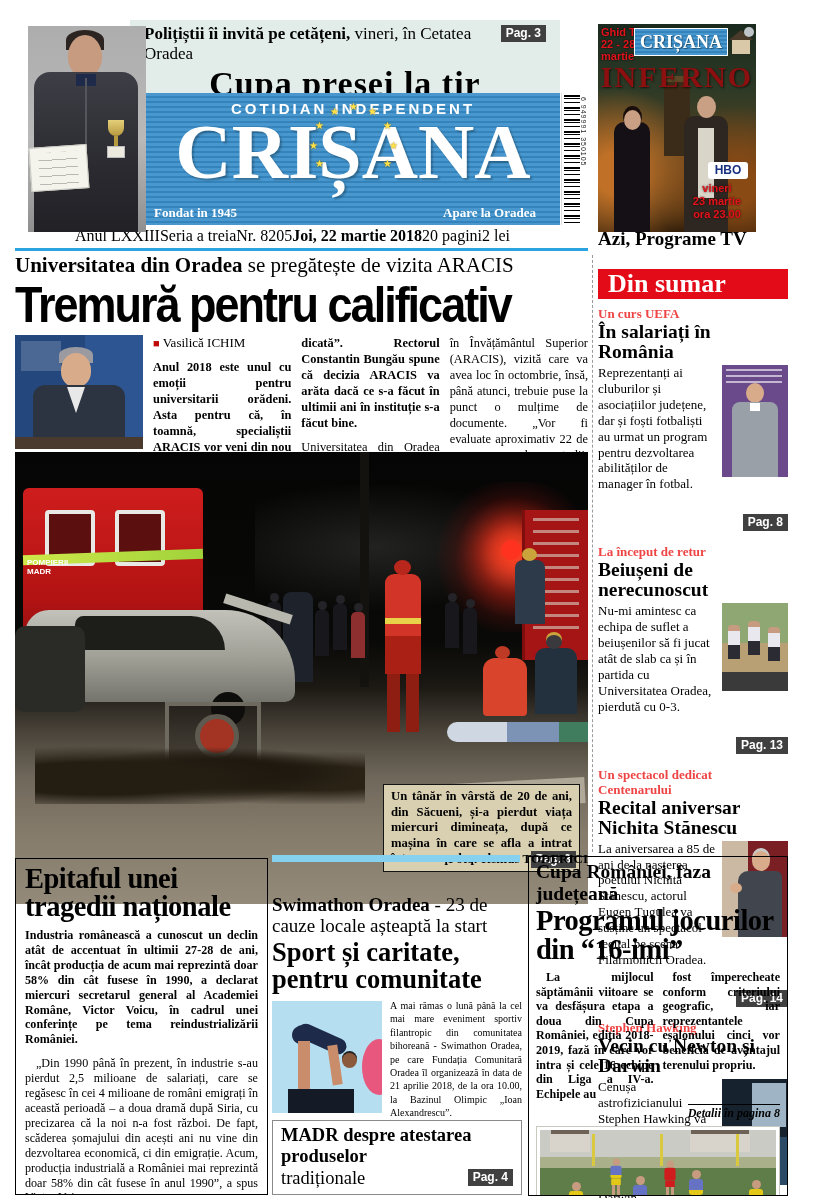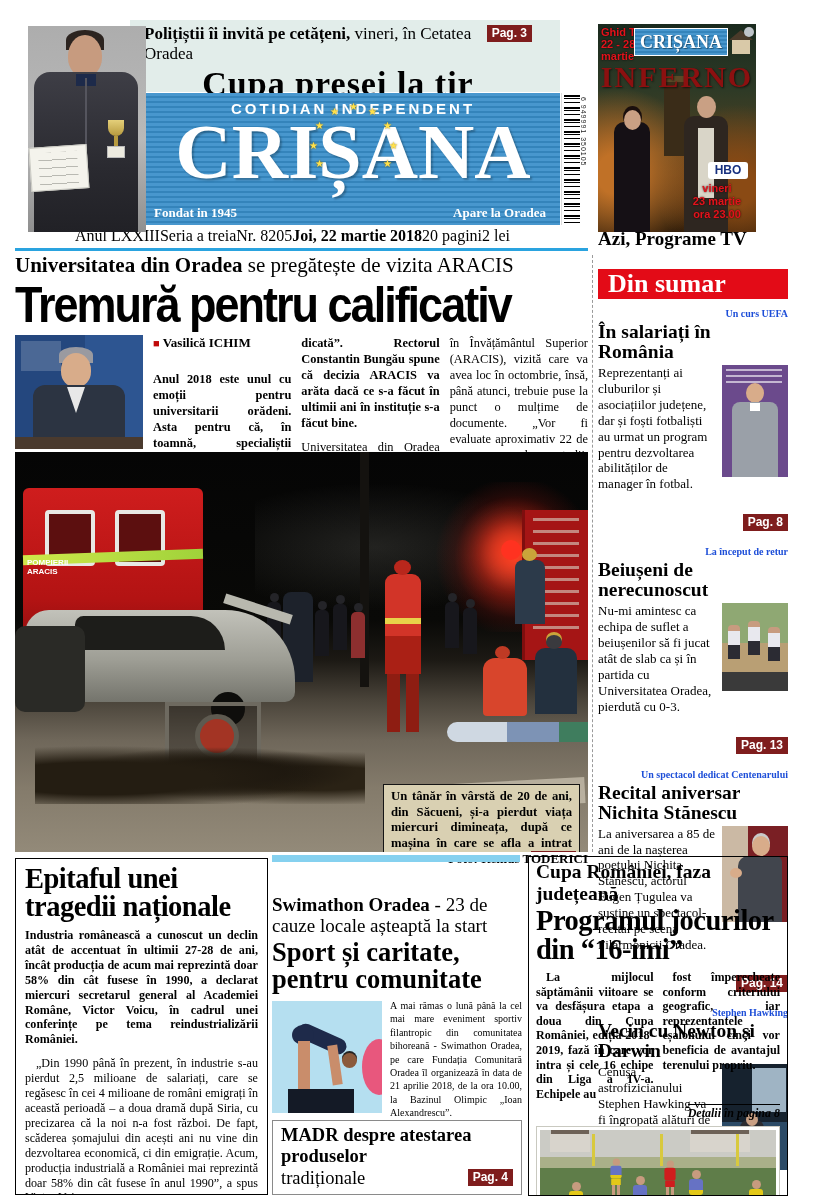--- a/index.html
+++ b/index.html
@@ -2,25 +2,25 @@
 <html><head>
 <meta charset="utf-8">
 <style>
   * { margin:0; padding:0; box-sizing:border-box; }
   html,body { width:820px; }
   body {
     height:1198px; position:relative; background:#fff; overflow:hidden;
     font-family:"Liberation Serif","DejaVu Serif",serif; color:#000;
   }
   .abs { position:absolute; }
-  .badge { display:inline-block; background:#7f1d1d; color:#fff;
+  .badge { display:inline-block; background:#404040; color:#fff;
     font:bold 12px "Liberation Sans","DejaVu Sans",sans-serif; padding:1px 5px; line-height:15px; }
 
   
-  .top-strip { left:130px; top:20px; width:430px; height:72px; background:#e2edea; padding:4px 28px 0 14px; }
+  .top-strip { left:130px; top:20px; width:430px; height:80px; background:#e2edea; padding:4px 14px 0 14px; }
   .ts-line1 { font-size:17px; position:relative; padding-right:48px; }
   .ts-line1 .b { font-weight:bold; }
   .ts-badge { position:absolute; right:0; top:1px; }
   .ts-head { text-align:center; font-weight:bold; font-size:34px; line-height:40px; letter-spacing:1px; }
 
   
   .man { left:28px; top:26px; width:118px; height:206px; z-index:5;
     background:linear-gradient(180deg,#adadad 0%,#b9b9b9 55%,#8f8f8f 100%); overflow:hidden; }
   .man .head { position:absolute; left:40px; top:9px; width:34px; height:42px; border-radius:50% 50% 46% 46%; background:#c79b7f; }
   .man .hair { position:absolute; left:38px; top:4px; width:38px; height:20px; border-radius:50% 50% 0 0; background:#2c2420; }
@@ -34,21 +34,21 @@
   .man .stem { position:absolute; left:86px; top:110px; width:4px; height:10px; background:#b79a3e; }
   .man .base { position:absolute; left:79px; top:120px; width:18px; height:12px; background:#eceadf; border:1px solid #bbb; }
 
   
   .masthead { left:146px; top:93px; width:414px; height:132px;
     background:repeating-linear-gradient(180deg,#4897ce 0 3px,#3484bb 3px 5px); overflow:hidden; }
   .mh-tagline { text-align:center; color:#fff; font:bold 15px "Liberation Sans","DejaVu Sans",sans-serif; letter-spacing:3px; margin-top:7px; }
   .mh-title { text-align:center; color:#fff; font-weight:bold; font-size:78px; line-height:86px; margin-top:-8px;
     text-shadow:2px 2px 2px rgba(0,0,0,.25); }
   .mh-founded { position:absolute; left:8px; bottom:4px; color:#fff; font-weight:bold; font-size:13px; }
-  .mh-apare { position:absolute; right:14px; bottom:4px; color:#fff; font-weight:bold; font-size:13px; }
+  .mh-apare { position:absolute; right:24px; bottom:4px; color:#fff; font-weight:bold; font-size:13px; }
   .st { position:absolute; width:10px; height:10px; font-size:10px; line-height:10px; color:#ffe14a;
     text-shadow:0 0 2px #8a6b00; z-index:3; }
   .st::before { content:"★"; }
 
   
   .barcode { left:561px; top:93px; width:26px; height:132px; background:#fff; overflow:hidden;
     border-left:1px solid #ddd; }
   .bc-lines { position:absolute; left:2px; top:2px; width:16px; height:128px;
     background:repeating-linear-gradient(180deg,#000 0 2px,#fff 2px 3px,#000 3px 4px,#fff 4px 7px,#000 7px 8px,#fff 8px 12px); }
   .bc-num { position:absolute; right:0; top:4px; writing-mode:vertical-rl; font:7px "Liberation Sans","DejaVu Sans",sans-serif; color:#222; letter-spacing:1px; }
@@ -94,32 +94,32 @@
   .lead-photo { width:128px; height:114px; position:relative; flex:0 0 auto; overflow:hidden;
     background:linear-gradient(90deg,#24477e 0 55%,#2d5591 55% 100%); }
   .lead-photo .panel { position:absolute; left:6px; top:6px; width:40px; height:30px; background:rgba(255,255,255,.18); }
   .lead-photo .rhead { position:absolute; left:46px; top:18px; width:30px; height:34px; border-radius:50% 50% 45% 45%; background:#d8ac8a; }
   .lead-photo .rhair { position:absolute; left:44px; top:12px; width:34px; height:16px; border-radius:50% 50% 0 0; background:#9a9aa0; }
   .lead-photo .rbody { position:absolute; left:18px; top:50px; width:92px; height:64px; border-radius:12px 12px 0 0; background:#2c3442; }
   .lead-photo .rshirt { position:absolute; left:52px; top:52px; width:18px; height:26px; background:#e8e8e8; clip-path:polygon(0 0,100% 0,50% 100%); }
   .lead-photo .desk { position:absolute; left:0; bottom:0; width:100%; height:12px; background:#4a3a2e; }
   .lead-col { width:139px; font-size:12.4px; line-height:16px; text-align:justify; }
   .lead-col p { margin-bottom:8px; }
-  .byline { font-weight:bold; font-size:13px; margin-bottom:20px; }
+  .byline { font-weight:normal; font-size:13px; margin-bottom:8px; }
   .byline .sq { color:#c00a0a; font-size:11px; }
   .bold { font-weight:bold; }
   .cont { display:block; text-align:right; margin-top:2px; }
   .cont span { display:inline-block; border-top:1px solid #000; font-style:italic; font-weight:bold; font-size:12px; padding-top:1px; }
 
   
   .vdash { left:592px; top:255px; height:597px; width:0; border-left:1px dashed #9a9a9a; }
   .sidebar { left:598px; top:269px; width:190px; }
   .ds-banner { background:#e30b17; color:#fff; font-weight:bold; font-size:26px; line-height:30px; padding:0 10px; height:30px; margin-bottom:7px; }
   .sum-item { margin-bottom:13px; overflow:hidden; }
-  .sum-kicker { color:#1d4ed8; font-weight:bold; font-size:10px; line-height:15px;text-align:right; }
+  .sum-kicker { color:#ef4444; font-weight:bold; font-size:13px; line-height:15px; }
   .sum-head { font-weight:bold; font-size:19.5px; line-height:20px; margin:1px 0 3px 0; }
   .sum-photo { float:right; width:66px; margin-left:7px; margin-bottom:2px; position:relative; overflow:hidden; }
   .sum-text { font-size:13px; line-height:15.9px; }
   .sum-badge-row { text-align:right; margin-top:20px; }
   
   .ph1 { height:112px; background:linear-gradient(180deg,#6b4a8c 0 100%); }
   .ph1 .txt { position:absolute; left:4px; top:4px; width:56px; height:16px; background:repeating-linear-gradient(180deg,rgba(255,255,255,.6) 0 2px,transparent 2px 6px); }
   .ph1 .hd { position:absolute; left:24px; top:18px; width:18px; height:20px; border-radius:50%; background:#d8ac8a; }
   .ph1 .bd { position:absolute; left:10px; top:37px; width:46px; height:75px; border-radius:8px 8px 0 0; background:#9aa0a8; }
   .ph1 .cl { position:absolute; left:28px; top:38px; width:10px; height:8px; background:#fff; }
@@ -129,21 +129,21 @@
   .ph3 .hd { position:absolute; left:30px; top:10px; width:18px; height:20px; border-radius:50%; background:#d8ac8a; box-shadow:0 -3px 0 0 #c9c9c9; }
   .ph3 .bd { position:absolute; left:16px; top:30px; width:44px; height:66px; border-radius:10px 6px 0 0; background:#41454d; }
   .ph3 .hand { position:absolute; left:8px; top:42px; width:12px; height:10px; border-radius:50%; background:#d8ac8a; }
   .ph4 { height:106px; background:linear-gradient(180deg,#16222e 0 55%,#2b4a66 55% 100%); }
   .ph4 .scr { position:absolute; right:2px; top:4px; width:34px; height:44px; background:#9fb4c4; }
   .ph4 .whl { position:absolute; left:10px; bottom:6px; width:22px; height:22px; border-radius:50%; border:3px solid #4a5560; }
   .ph4 .hw { position:absolute; left:18px; bottom:16px; width:24px; height:34px; border-radius:8px 8px 0 0; background:#2b2b30; }
   .ph4 .hwh { position:absolute; left:24px; bottom:44px; width:12px; height:13px; border-radius:50%; background:#c9a084; }
 
   
-  .crash { left:15px; top:452px; width:573px; height:400px; overflow:hidden; background:
+  .crash { left:15px; top:452px; width:573px; height:452px; overflow:hidden; background:
     linear-gradient(180deg,#050505 0%,#090907 42%,#1c1914 52%,#4a443a 62%,#6f675a 72%,#847b6b 84%,#938a79 100%); }
   .flare { position:absolute; left:418px; top:30px; width:150px; height:150px;
     background:radial-gradient(circle at 55% 50%, rgba(255,80,50,.95) 0%, rgba(210,40,25,.55) 32%, rgba(120,20,15,.25) 55%, rgba(0,0,0,0) 72%); }
   .flare-core { position:absolute; left:486px; top:88px; width:20px; height:20px; border-radius:50%; background:#ff3220; box-shadow:0 0 26px 14px rgba(255,60,30,.85); }
   .pole { position:absolute; left:345px; top:0; width:9px; height:235px; background:#14120f; }
   .truckL { position:absolute; left:8px; top:36px; width:180px; height:158px; border-radius:6px; background:linear-gradient(180deg,#cf1d1d 0%,#b31313 70%,#8e0f0f 100%); }
   .truckL .stripe { position:absolute; left:0; top:64px; width:100%; height:10px; background:linear-gradient(90deg,#cfe84a,#9fd23a); transform:rotate(-2deg); }
   .truckL .win { position:absolute; top:22px; width:50px; height:56px; background:#5c0f0f; border:4px solid #e8e8e4; border-radius:4px; }
   .truckL .w1 { left:22px; } .truckL .w2 { left:92px; }
   .truckL .lbl { position:absolute; left:4px; top:70px; color:#fff; font:bold 8px "Liberation Sans","DejaVu Sans",sans-serif; line-height:9px; }
@@ -416,21 +416,21 @@
   <div class="pole"></div>
   <div class="truckR">
       <div class="lad"></div>
     </div>
   <div class="truckL">
     <div class="win w1"></div>
     <div class="win w2"></div>
     <div class="stripe"></div>
     <div class="lbl">
       <div>POMPIERII</div>
-      <div>ARACIS</div>
+      <div>MADR</div>
     </div>
   </div>
   <div class="crowd">
     <div class="per" style="left:300px;top:158px"></div>
     <div class="per" style="left:318px;top:152px"></div>
     <div class="per red" style="left:336px;top:160px"></div>
     <div class="per" style="left:430px;top:150px"></div>
     <div class="per" style="left:448px;top:156px"></div>
     <div class="per" style="left:252px;top:150px"></div>
   </div>

